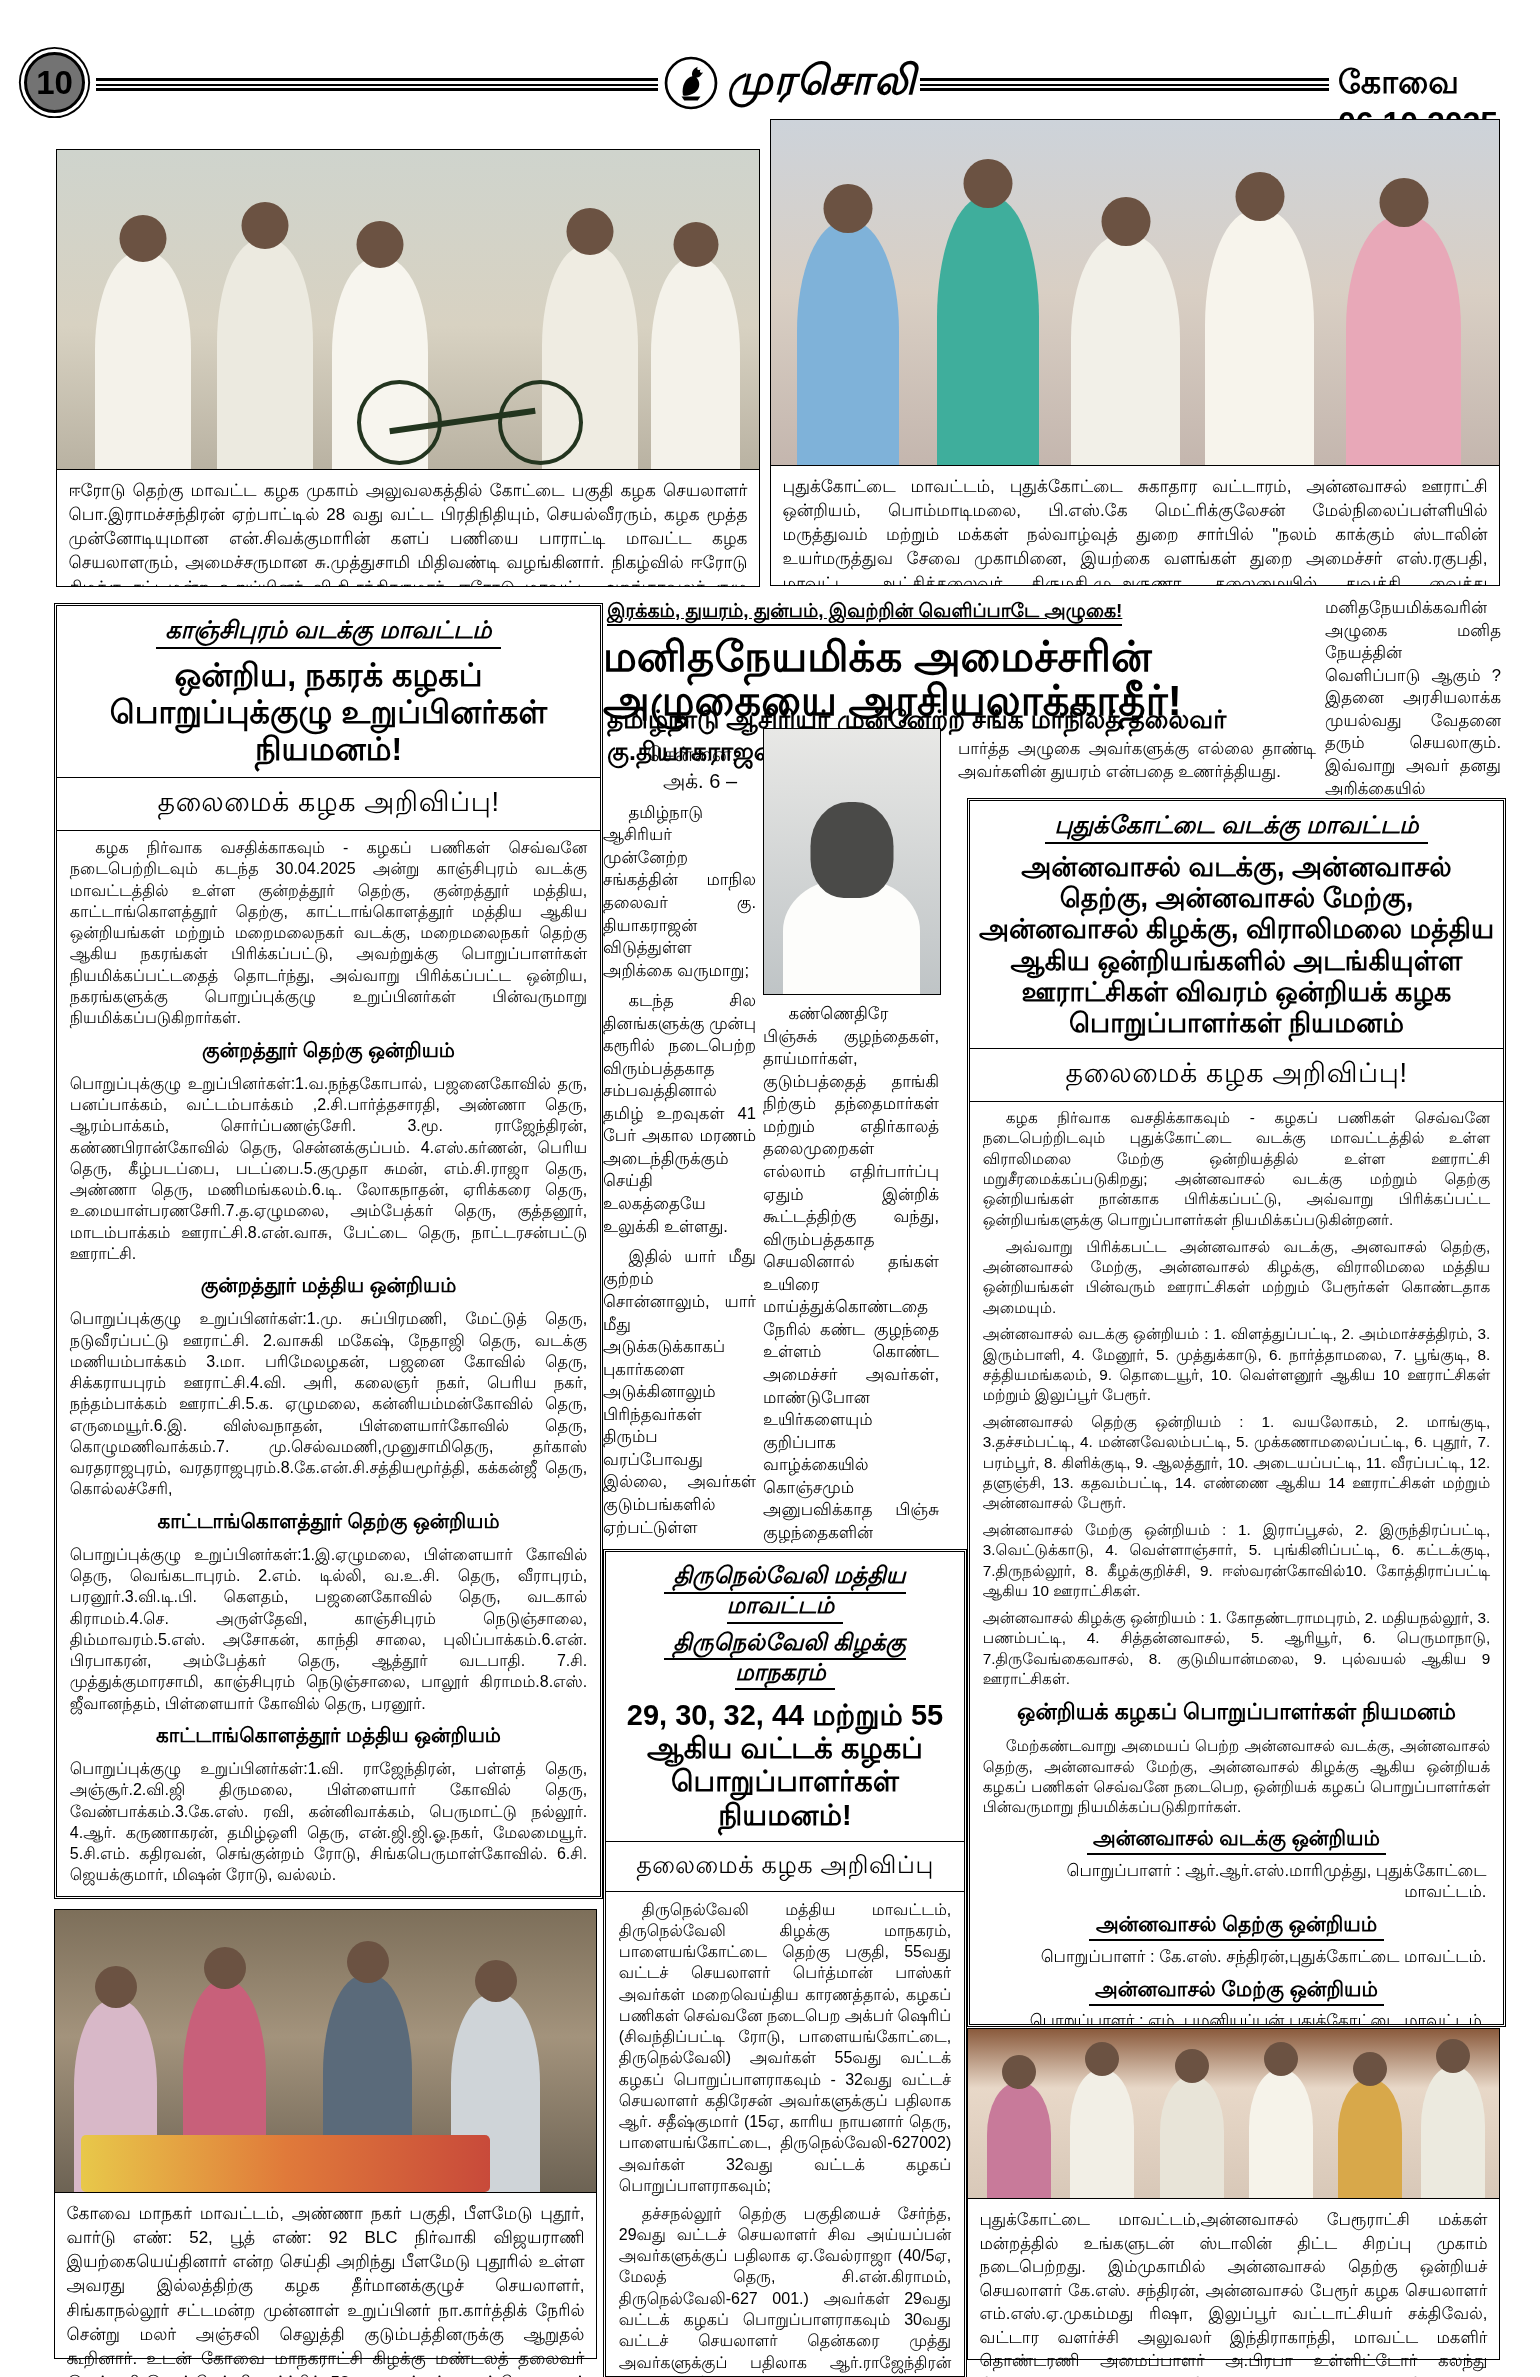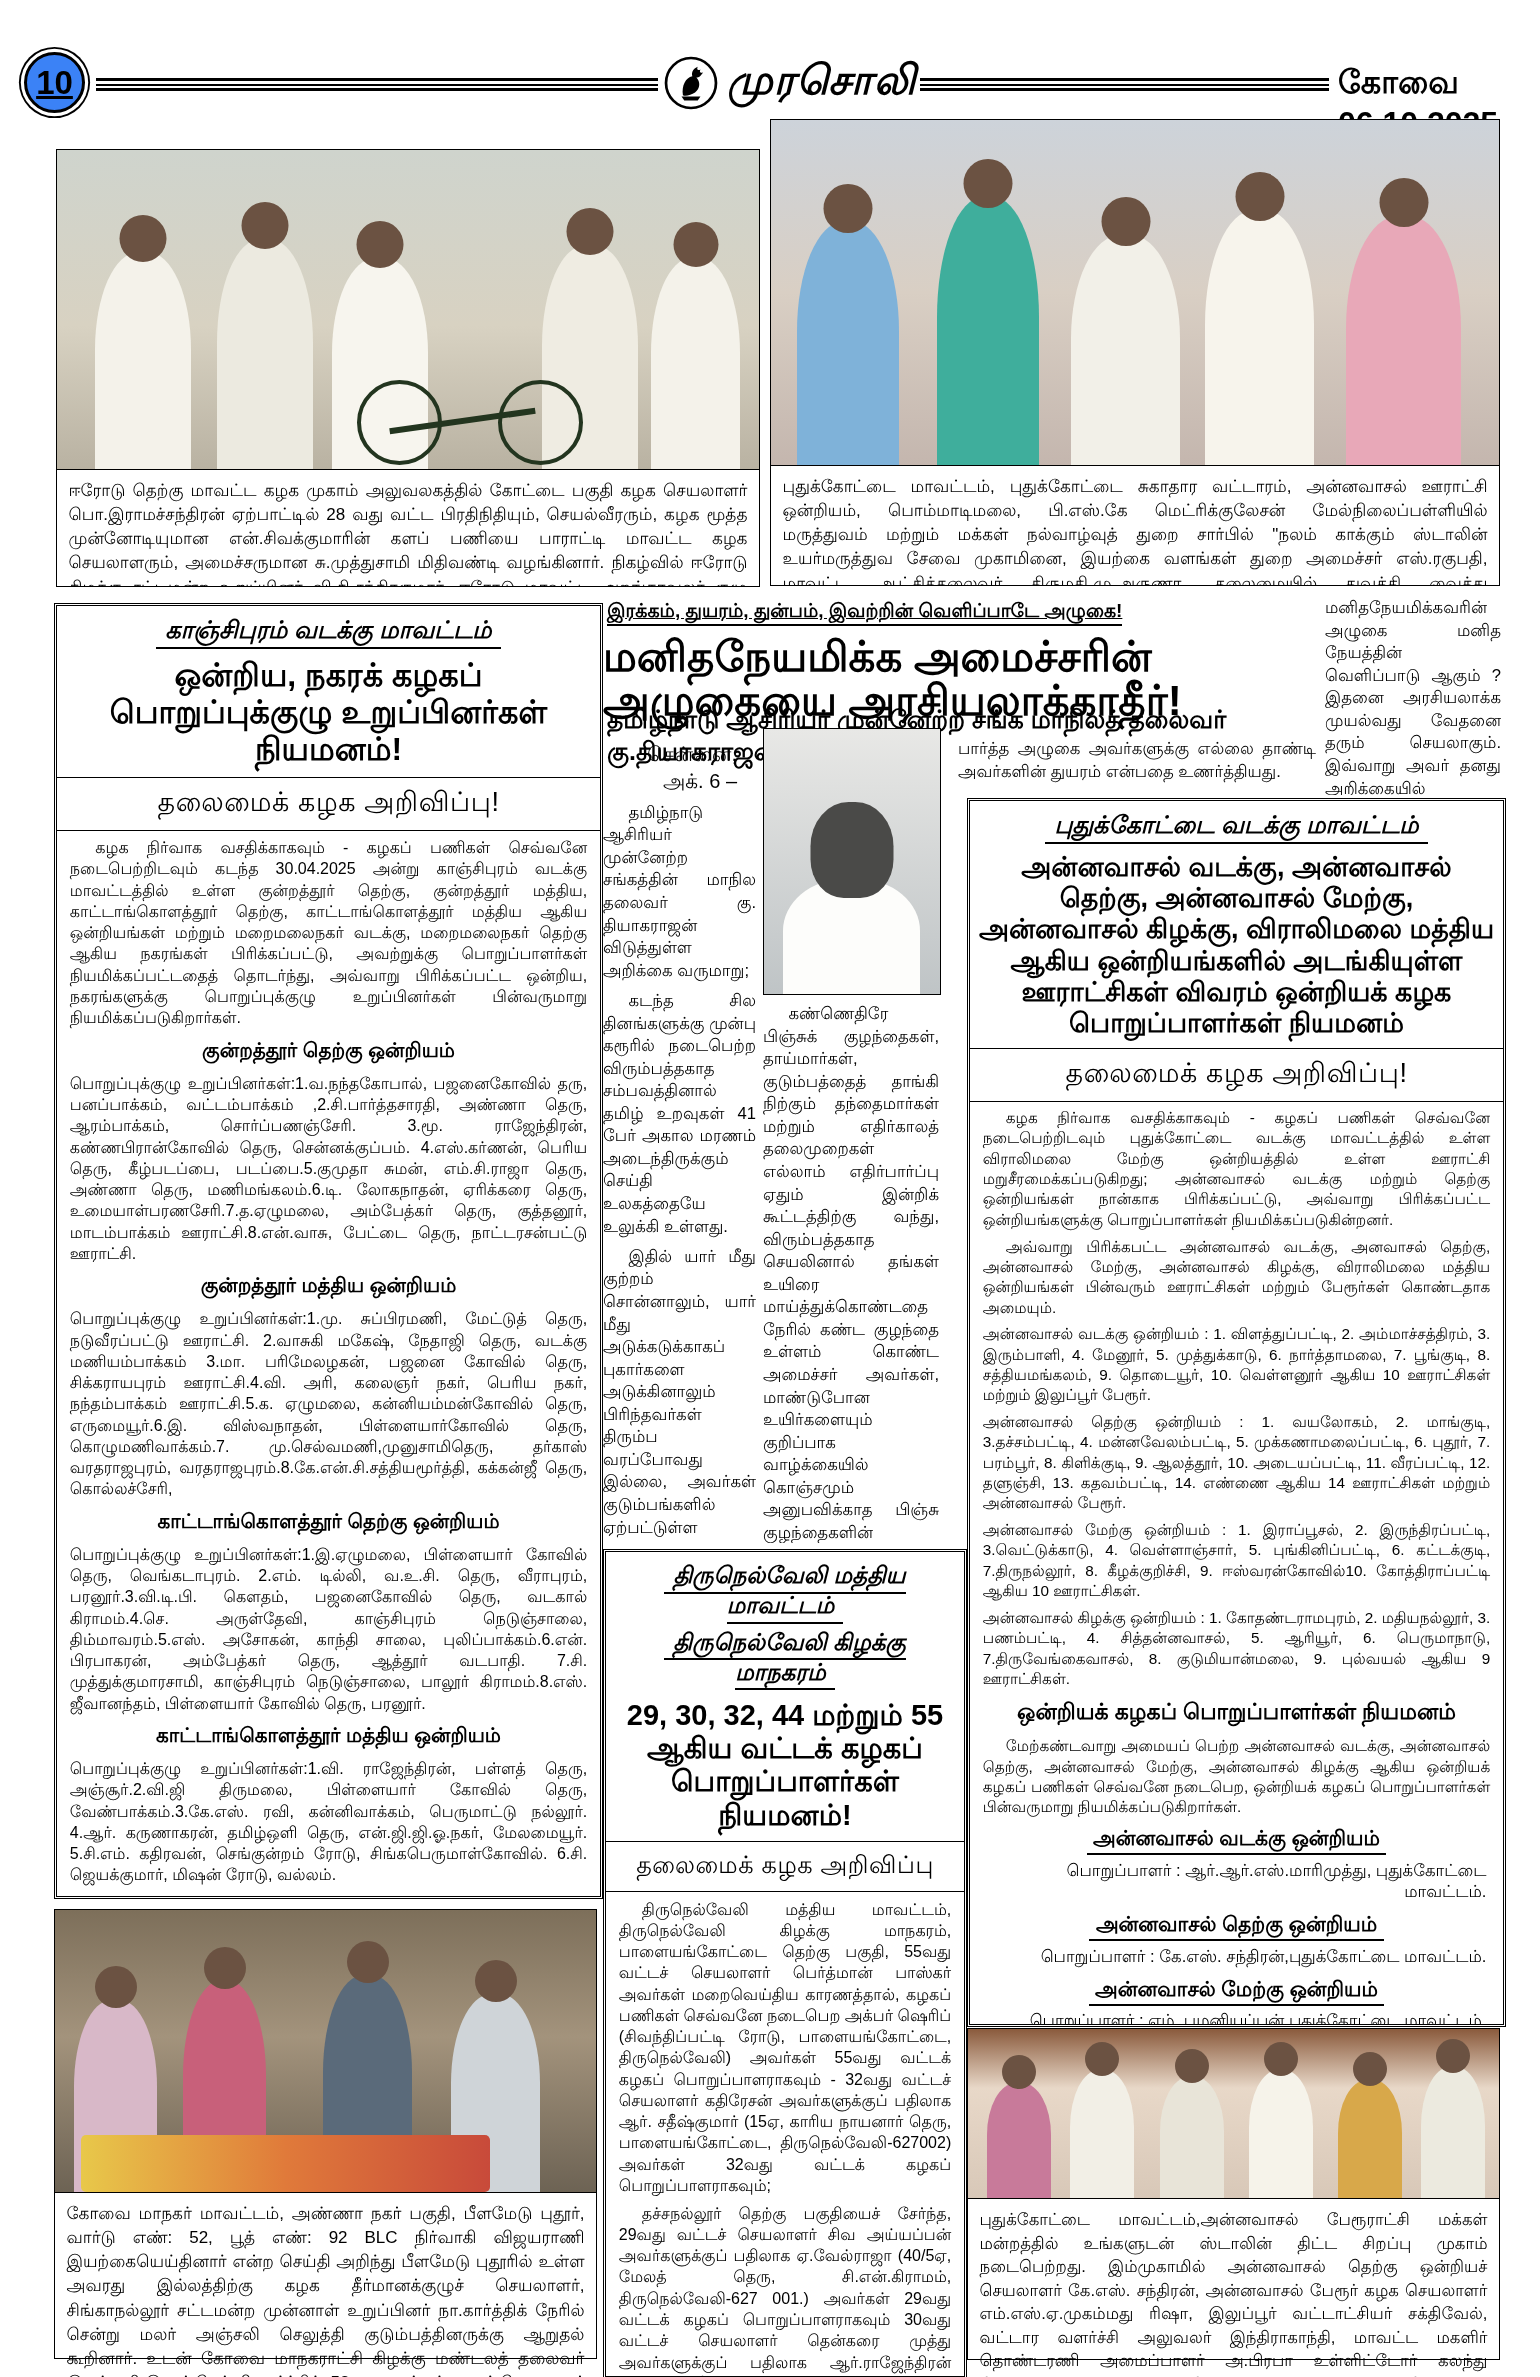--- a/index.html
+++ b/index.html
@@ -2,21 +2,21 @@
 <html style="font-size:10.2px"><head>
 <meta charset="utf-8">
 <style>
   html,body{margin:0;padding:0;background:#888;}
   #page{position:relative;width:1541px;height:2377px;background:#ffffff;
         font-family:"Liberation Sans",sans-serif;color:#000;overflow:hidden;}
   .abs{position:absolute;}
   
   .pageno{width:55px;height:55px;border:3.8px solid #000;border-radius:50%;
           box-shadow:0 0 0 3.2px #fff,0 0 0 5.1px #000;display:flex;align-items:center;justify-content:center;
-          font-size:33px;font-weight:bold;background:#3b82f6;text-decoration:underline;}
+          font-size:33px;font-weight:bold;background:#737373;}
   .mrule{height:12.8px;background:repeating-linear-gradient(180deg,#000 0 3.2px,#fff 3.2px 5.7px,#000 5.7px 8.3px,#fff 8.3px 10.2px,#000 10.2px 12.8px);}
   .logo-text{font-size:41px;font-weight:bold;font-style:italic;letter-spacing:1.3px;}
   .edition{font-size:32px;font-weight:bold;}
   
   .fig{border:1.9px solid #000;background:#fff;overflow:hidden;}
   .ph{position:relative;width:100%;overflow:hidden;}
   .ph1{background:linear-gradient(180deg,#cfd4cd 0%,#d8d2c2 55%,#b9b2a2 100%);}
   .ph2{background:linear-gradient(180deg,#cdd3da 0%,#d9cfc4 50%,#c4b6ae 100%);}
   .ph3{background:linear-gradient(180deg,#7d6f5a 0%,#a3937c 45%,#6d6354 100%);}
   .ph4{background:linear-gradient(180deg,#8a5a3c 0%,#e8d8c8 35%,#d8c8b8 100%);}

